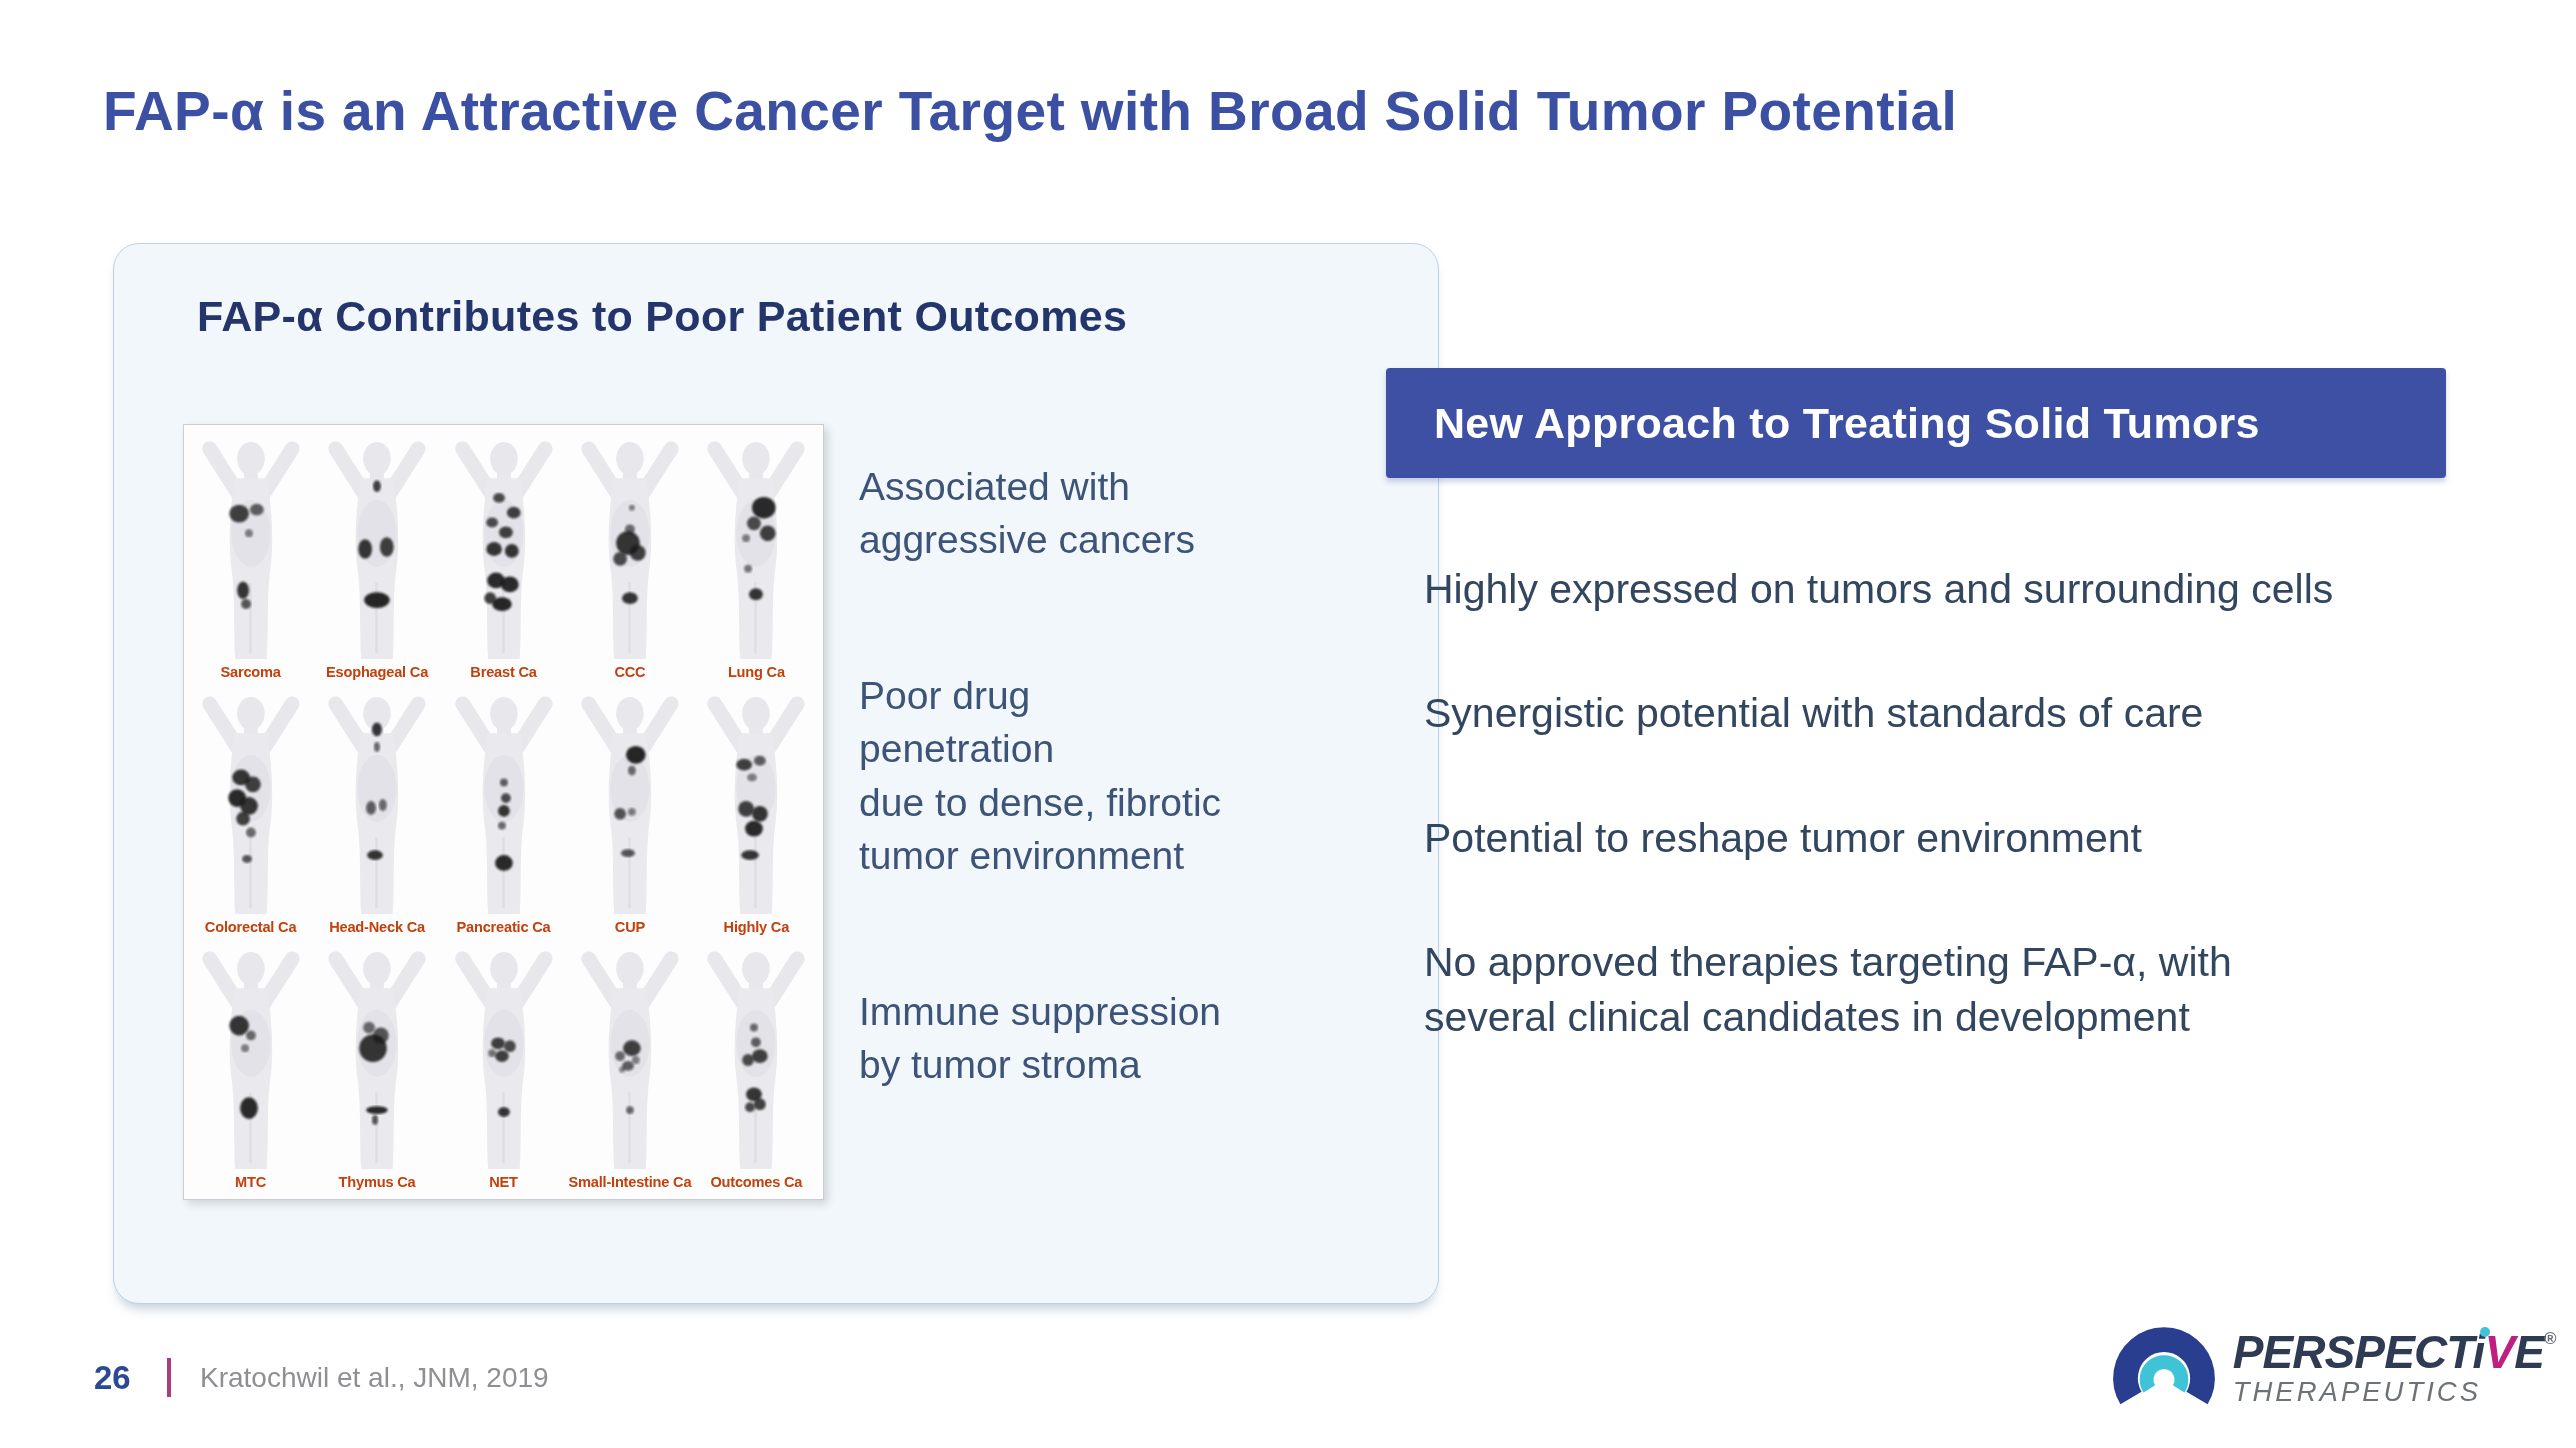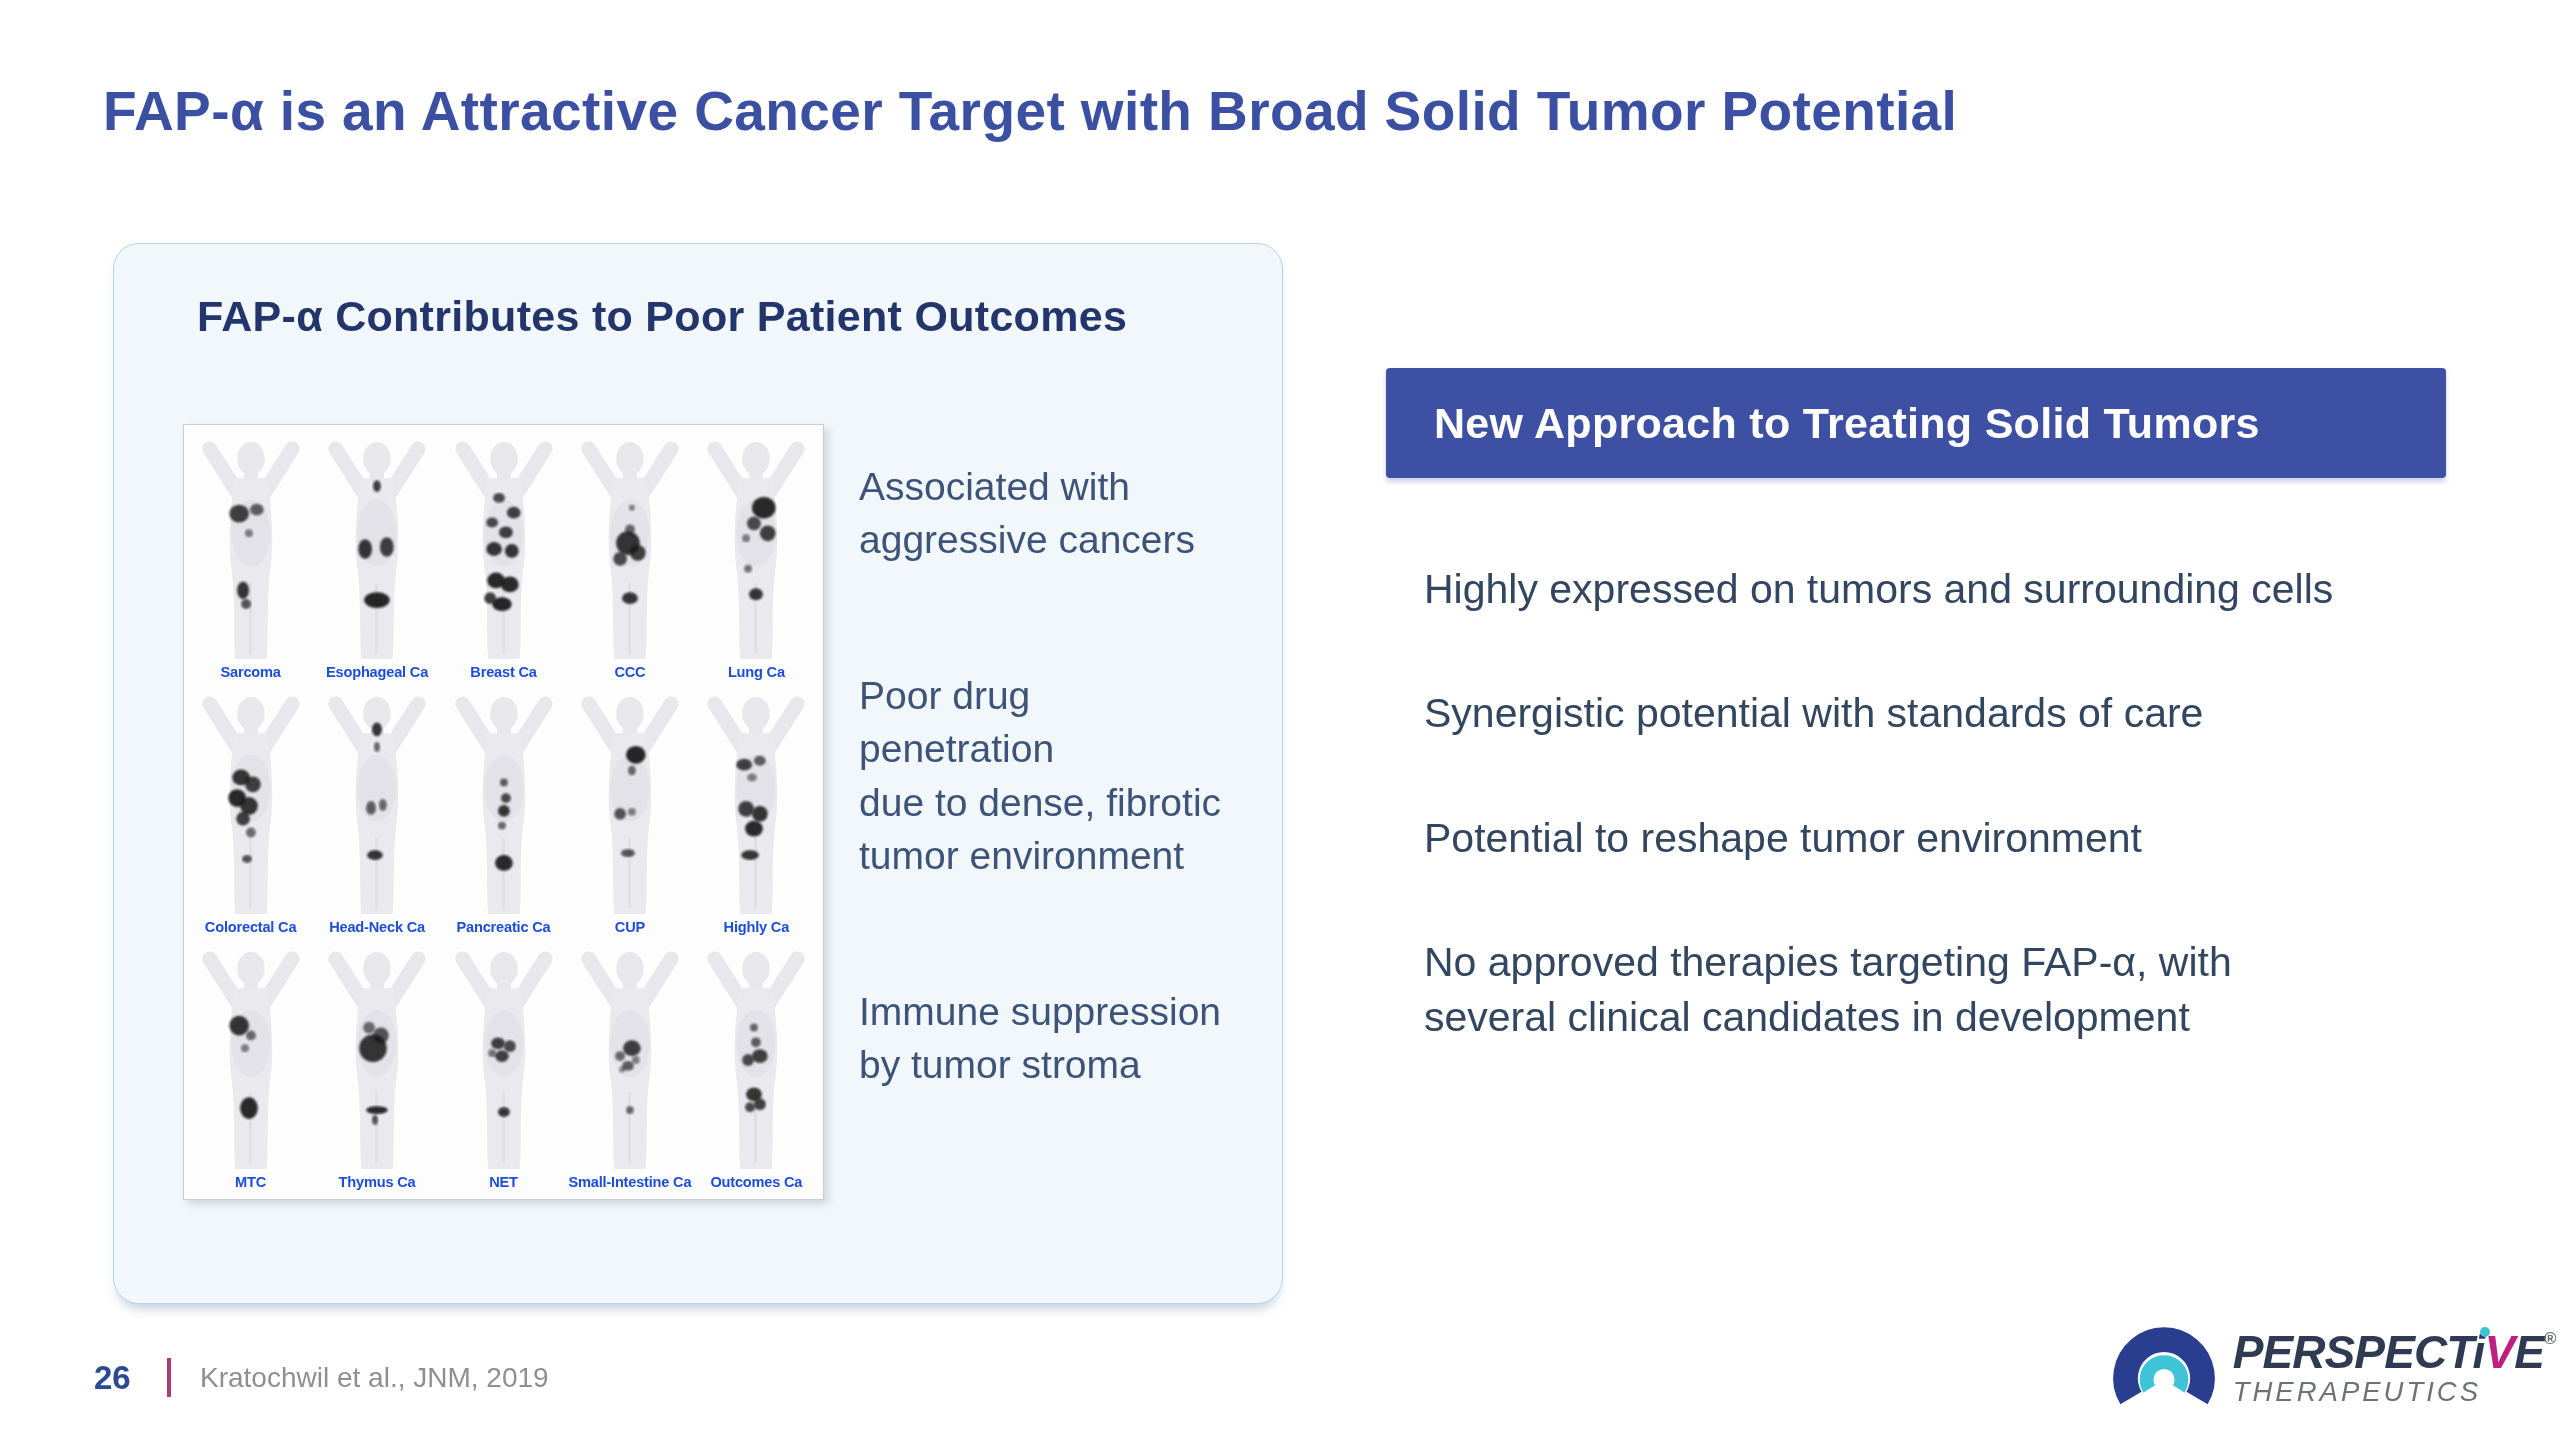--- a/index.html
+++ b/index.html
@@ -3,32 +3,32 @@
 <meta charset="utf-8">
 <style>
   html,body{margin:0;padding:0;background:#ffffff;}
   .slide{position:relative;width:2576px;height:1449px;background:#ffffff;overflow:hidden;
          font-family:"Liberation Sans",sans-serif;}
 
   .title{position:absolute;left:103px;top:79px;margin:0;font-size:55px;font-weight:600;
          color:#3b50a2;letter-spacing:0.4px;}
 
   
-  .left-panel{position:absolute;left:113px;top:243px;width:1170px;height:1061px;
+  .left-panel{position:absolute;left:113px;top:243px;width:1326px;height:1061px;
       background:#f1f7fb;border:1.7px solid #b9d2e7;border-radius:26px;box-sizing:border-box;
       box-shadow:0 8.6px 12px -5.2px rgba(110,140,170,.45);}
   .panel-heading{position:absolute;left:83px;top:48px;margin:0;font-size:43px;font-weight:700;
       color:#24356b;letter-spacing:0.3px;}
   .scan-image{position:absolute;left:69px;top:180px;width:641px;height:776px;background:#fdfdfd;
       border:0.9px solid #c9ced6;box-shadow:4.3px 4.3px 8.6px rgba(0,0,0,.14);box-sizing:border-box;
       display:flex;flex-wrap:wrap;align-content:space-between;padding:5.2px 3.4px;}
   .scan-cell{width:20%;height:33.2%;display:flex;flex-direction:column;align-items:center;
       justify-content:flex-end;box-sizing:border-box;}
   .scan-cell svg{height:228px;width:auto;display:block;}
-  .scan-label{font-size:14.6px;font-weight:700;color:#1d4ed8;white-space:nowrap;
+  .scan-label{font-size:14.6px;font-weight:700;color:#c2410c;white-space:nowrap;
       letter-spacing:-0.2px;padding:1.7px 0 3.4px 0;}
   .panel-bullets{position:absolute;left:745px;top:216px;width:442px;}
   .lb{margin:0 0 102px 0;font-size:39px;line-height:1.37;color:#3d5478;white-space:pre-line;}
   .lb:last-child{margin-bottom:0;}
 
   
   .right-panel{position:absolute;left:1386px;top:368px;width:1108px;}
   .banner{width:1060px;height:110px;background:#3e50a3;border-radius:4px;display:flex;
       align-items:center;box-sizing:border-box;padding-left:48px;
       box-shadow:0 3.4px 5.2px rgba(62,80,163,.25);}

